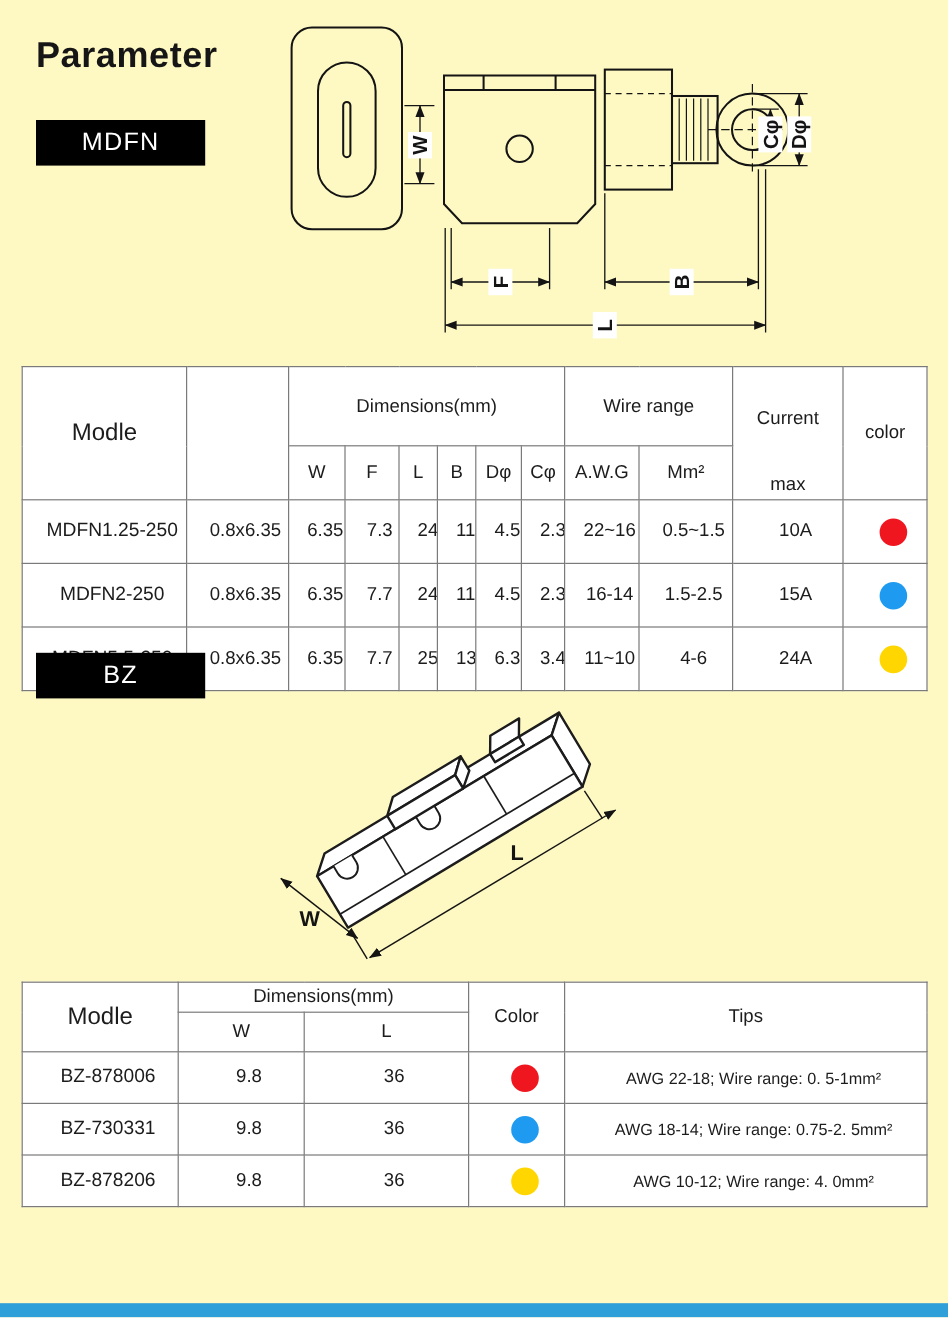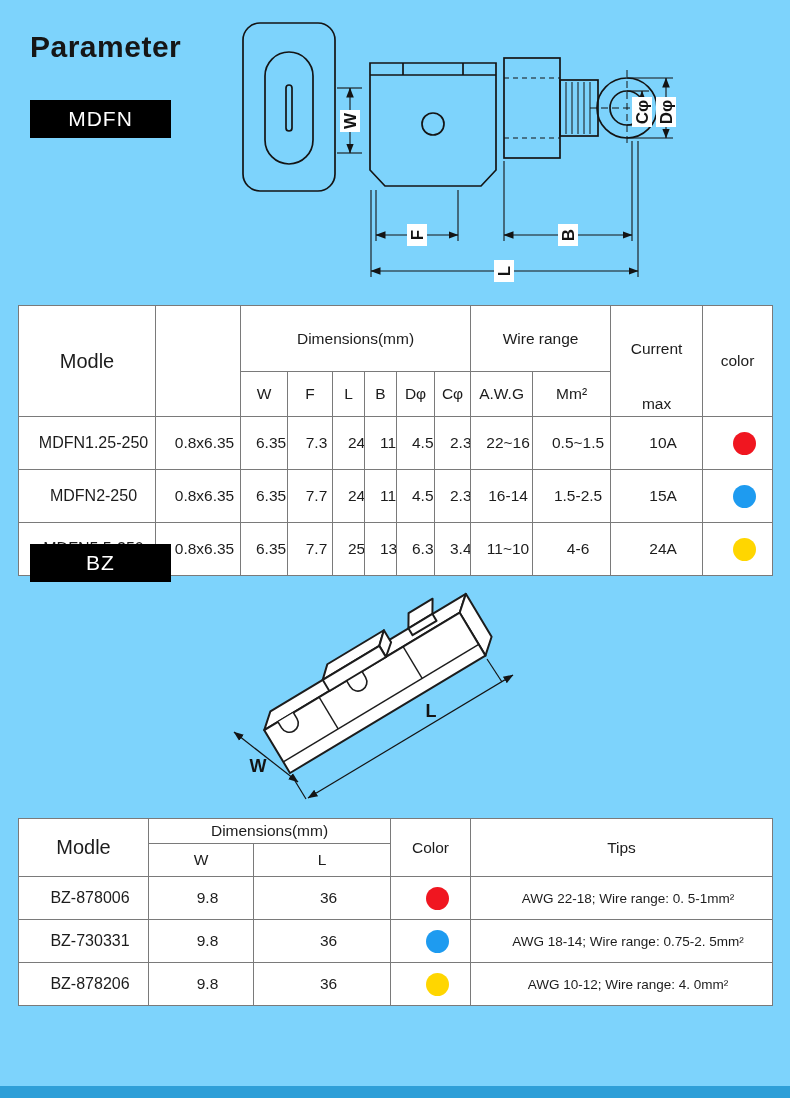--- a/index.html
+++ b/index.html
@@ -1,18 +1,18 @@
 <!DOCTYPE html>
 <html><head>
 <meta charset="utf-8">
 <style>
   * { margin: 0; padding: 0; box-sizing: border-box; }
   html, body { background: #fff; }
   body { font-family: "Liberation Sans", sans-serif; color: #1c1c1c; }
-  .page { position: relative; width: 790px; height: 1098px; background: #7dd3fc; overflow: hidden; }
+  .page { position: relative; width: 790px; height: 1098px; background: #fef9c3; overflow: hidden; }
 
   .title { position: absolute; left: 30px; top: 30px; font-size: 30px; font-weight: 600; color: #161616; letter-spacing: 0.5px; }
 
   .badge { position: absolute; left: 30px; width: 141px; height: 38px; background: #000; color: #fff;
            font-size: 21px; font-weight: 500; display: flex; align-items: center; justify-content: center; letter-spacing: 1px; }
   .badge-mdfn { top: 100px; }
   .badge-bz { top: 544px; }
 
   .mdfn-svg { position: absolute; left: 228px; top: 8px; width: 455px; height: 295px; }
   .bz-svg   { position: absolute; left: 218px; top: 583px; width: 360px; height: 230px; }

